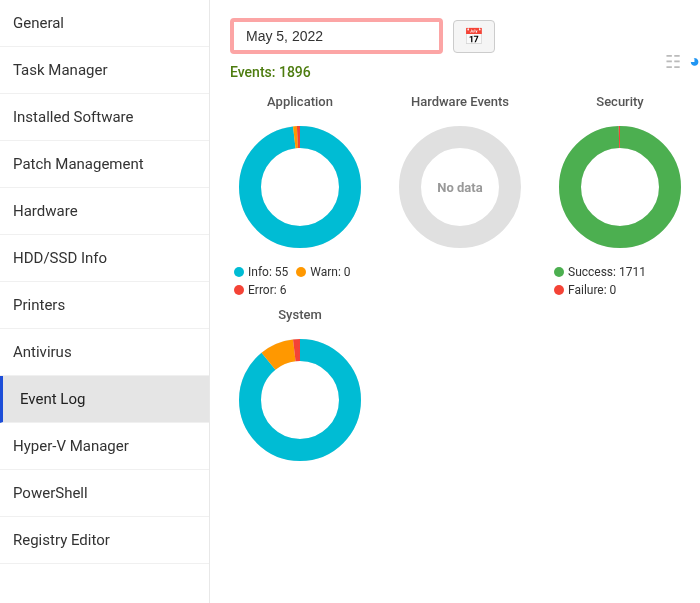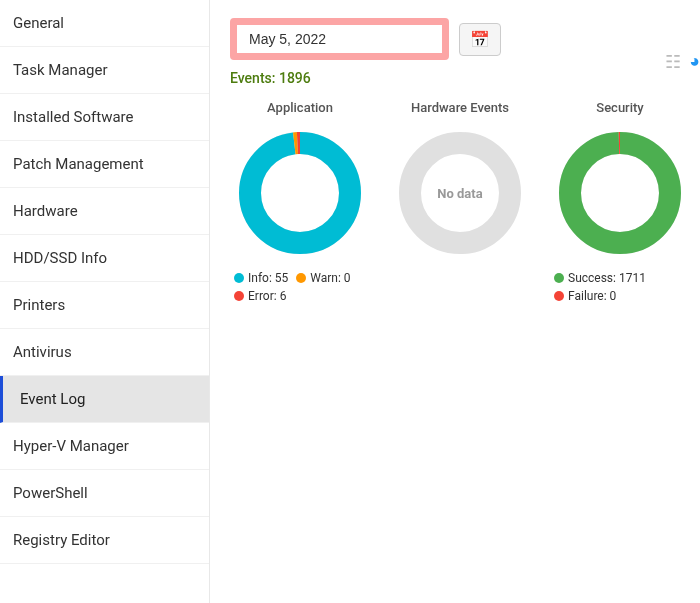--- a/index.html
+++ b/index.html
@@ -38,21 +38,21 @@
     }
 
     
     .date-row {
       display: flex;
       align-items: center;
       gap: 10px;
       margin-bottom: 10px;
     }
     .date-input {
-      border: 7px solid #fca5a5;
+      border: 4px solid #fca5a5;
       border-radius: 4px;
       padding: 6px 12px;
       font-size: 14px;
       color: #333;
       background: #fff;
       min-width: 140px;
     }
     .calendar-btn {
       border: 1px solid #ccc;
       border-radius: 4px;
@@ -66,21 +66,21 @@
     .events-count {
       font-size: 14px;
       color: #4d7c0f;
       margin-bottom: 14px;
       font-weight: 500;
     }
 
     
     .charts-grid {
       display: grid;
-      grid-template-columns: 1fr 1fr 1fr 1fr;
+      grid-template-columns: 1fr 1fr 1fr;
       gap: 10px 20px;
     }
     .chart-card {
       display: flex;
       flex-direction: column;
       align-items: center;
     }
     .chart-title {
       font-size: 13px;
       color: #555;

